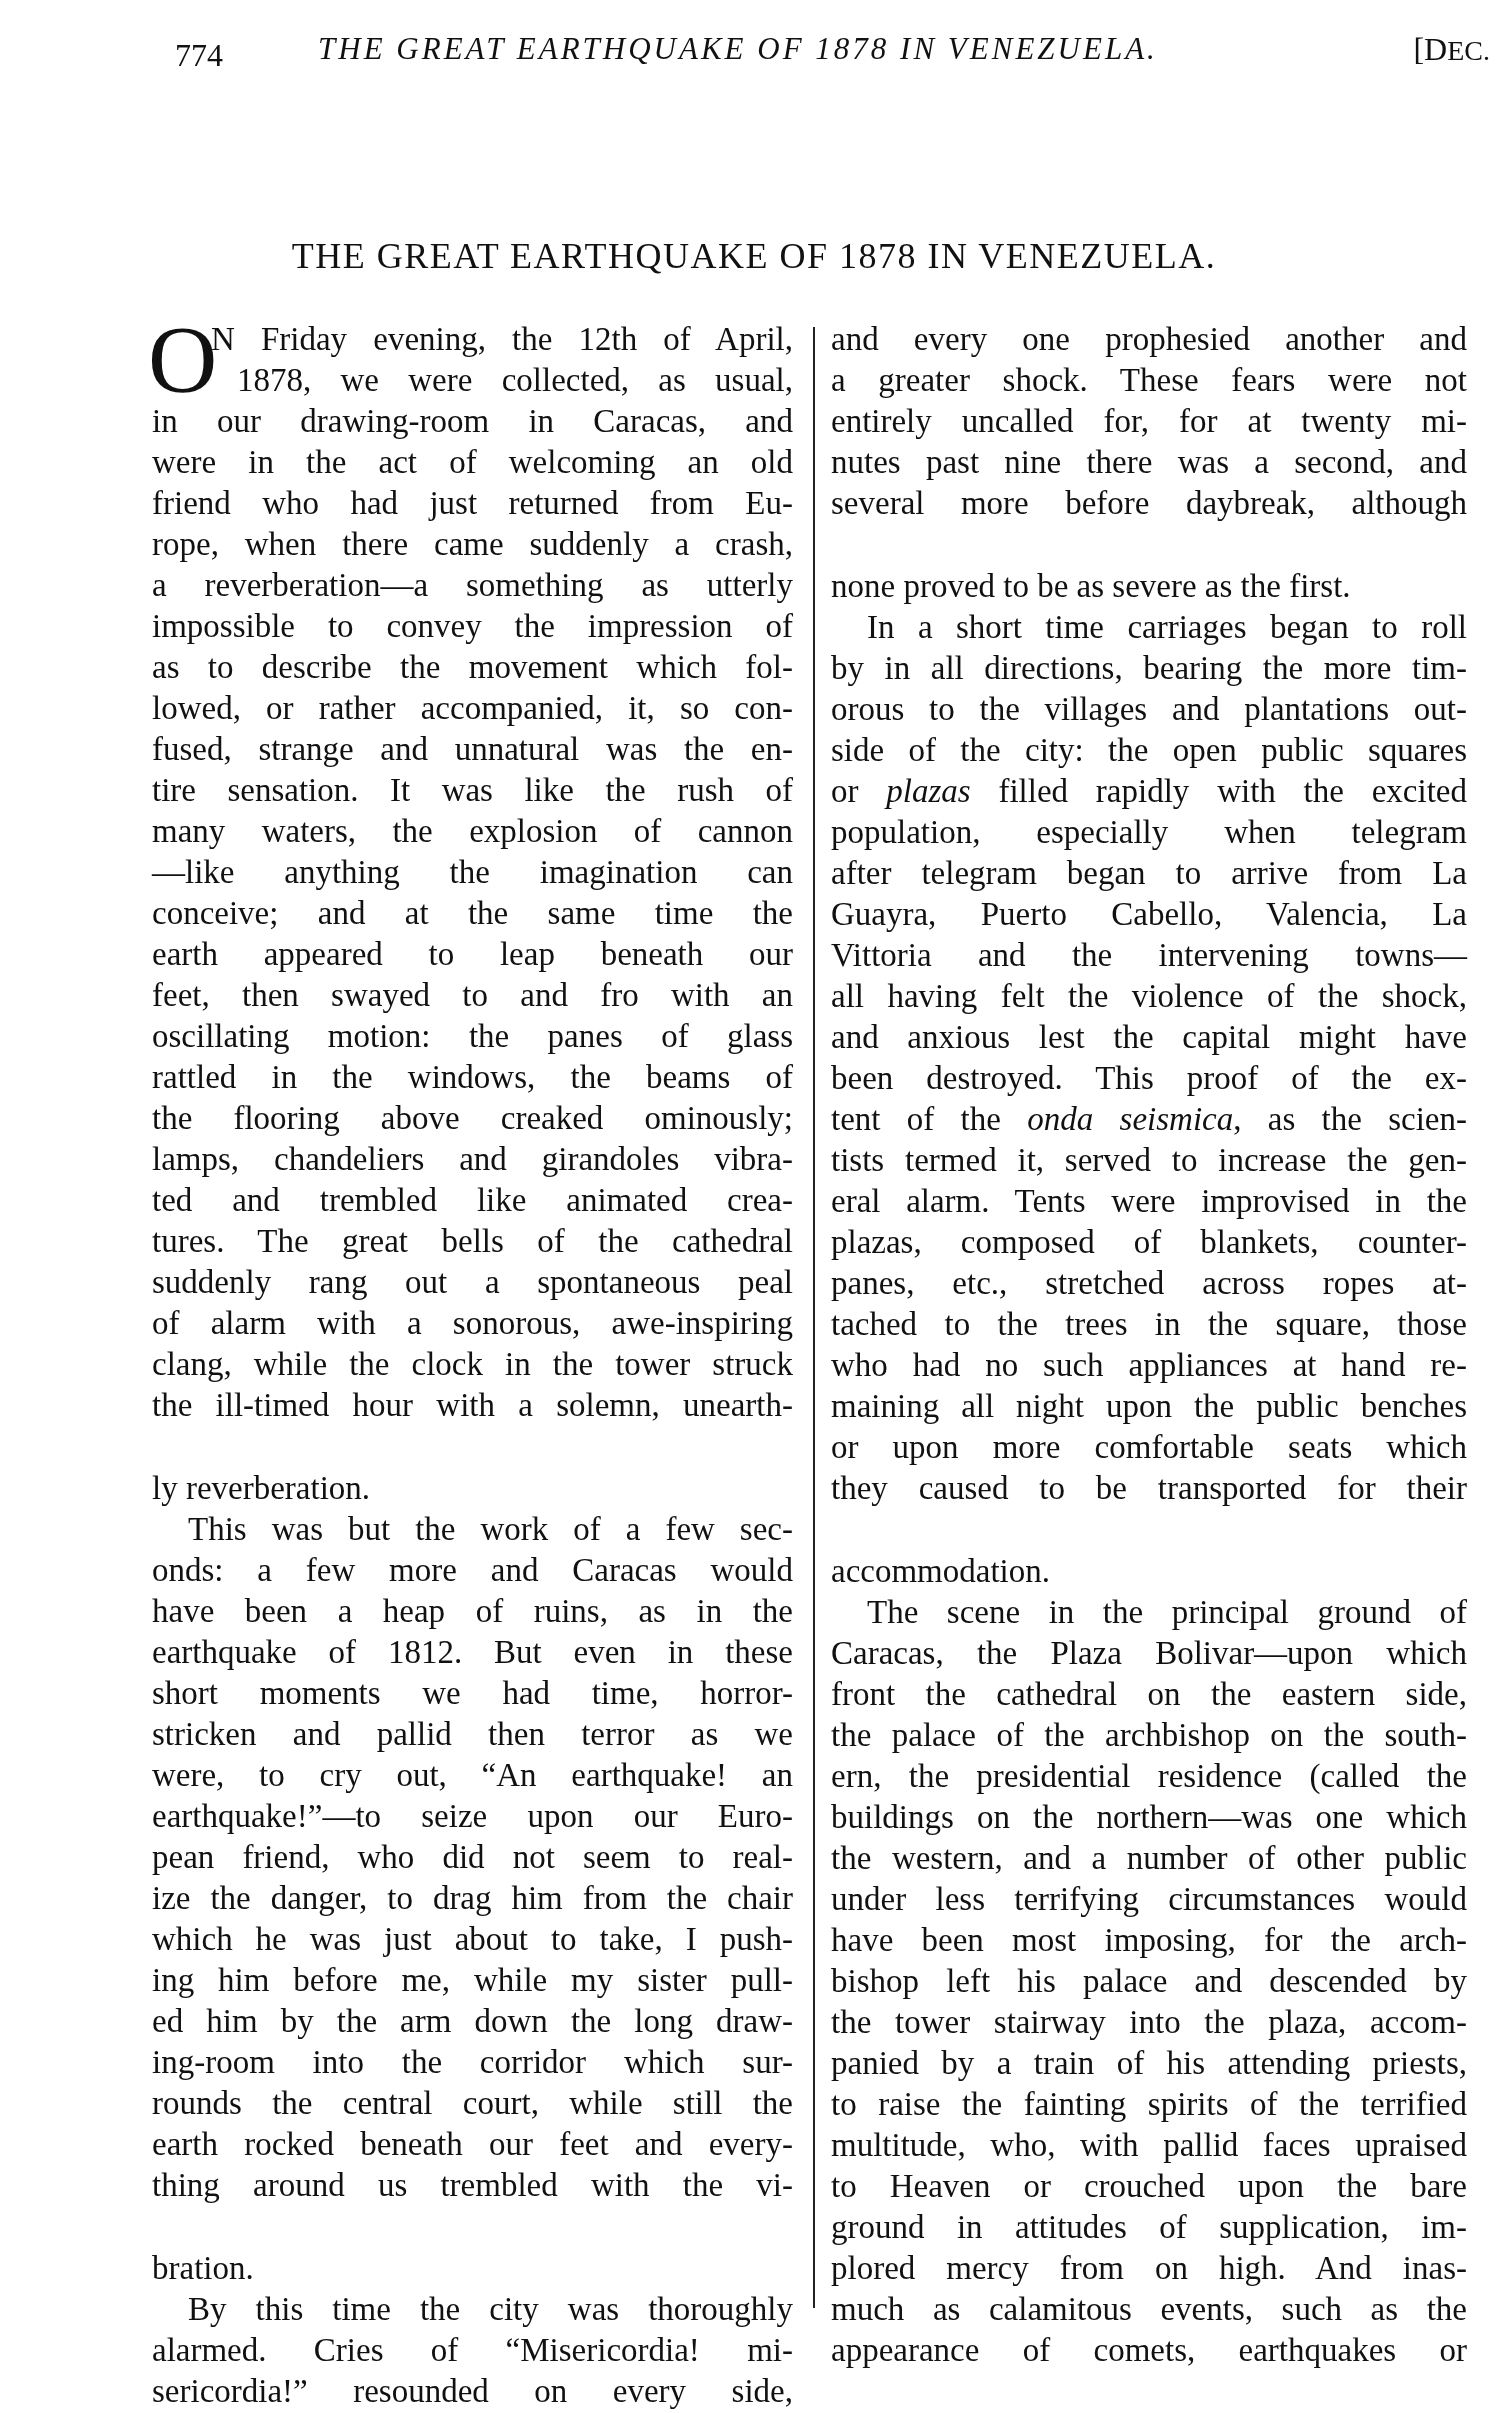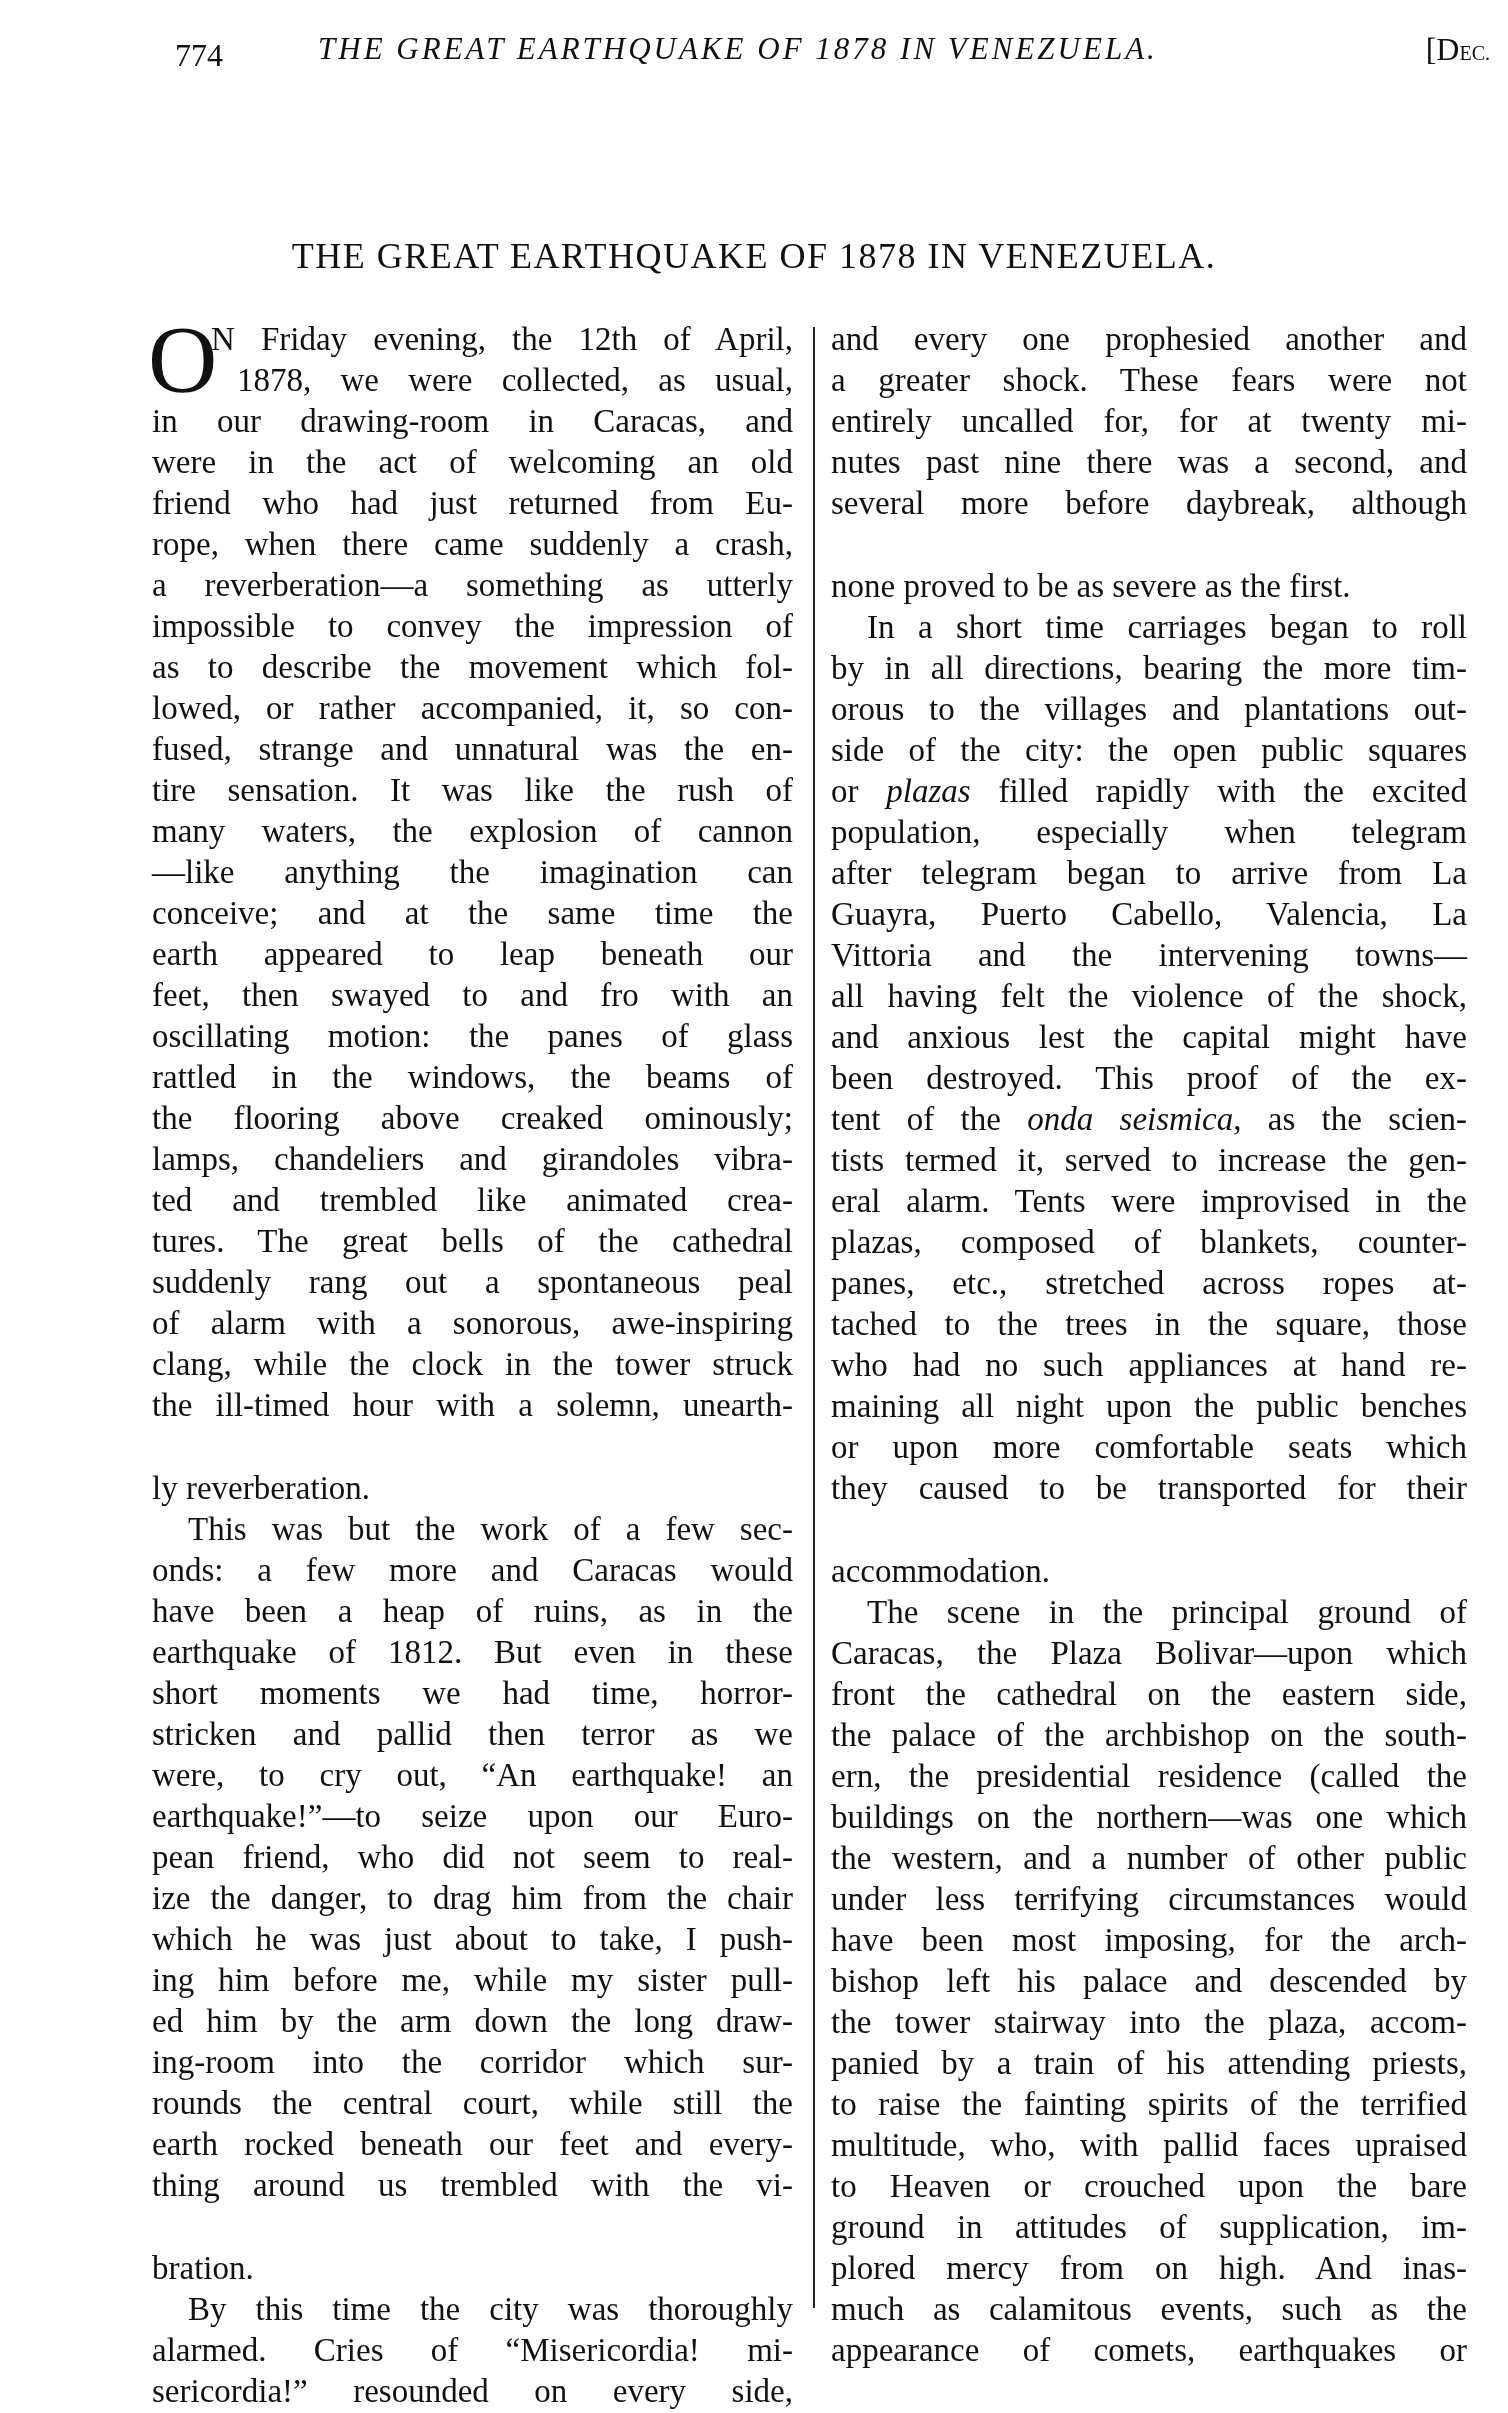--- a/index.html
+++ b/index.html
@@ -4,21 +4,21 @@
 <style>
   html, body { margin: 0; padding: 0; background: #ffffff; }
   body { width: 1508px; height: 2413px; position: relative; overflow: hidden;
          font-family: "Liberation Serif", "DejaVu Serif", serif; color: #111111; }
   .running-head { position: absolute; top: 31px; left: 163px; width: 1315px; height: 45px;
                   font-size: 32px; margin-left: 12px; }
   .page-number { position: absolute; left: 0; top: 6px; font-size: 32px; }
   .running-title { position: absolute; left: 143px; top: 0; font-style: italic; letter-spacing: 3px;
                    font-size: 31px; white-space: nowrap; }
   .running-month { position: absolute; right: 0; top: 0; font-size: 32px; white-space: nowrap; }
-  .running-month .sc { font-size: 20px; }
+  .running-month .sc { font-size: 28px; }
   .article-title { position: absolute; top: 235px; left: 0; width: 1508px; text-align: center;
                    font-size: 36px; letter-spacing: 1.5px; white-space: nowrap; }
   .column { position: absolute; top: 319px; width: 641px; font-size: 33px; line-height: 41px; }
   .col-left { left: 152px; }
   .col-right { left: 831px; width: 636px; }
   .line { display: block; height: 41px; white-space: nowrap; text-align: justify;
           text-align-last: justify; overflow: visible; }
   .line.last { text-align-last: left; margin-top: 42px; }
   .line.indent { padding-left: 36px; }
   .line.dropline { padding-left: 59px; }

